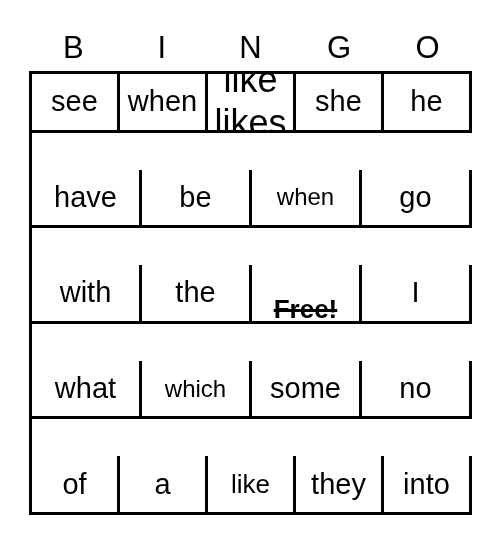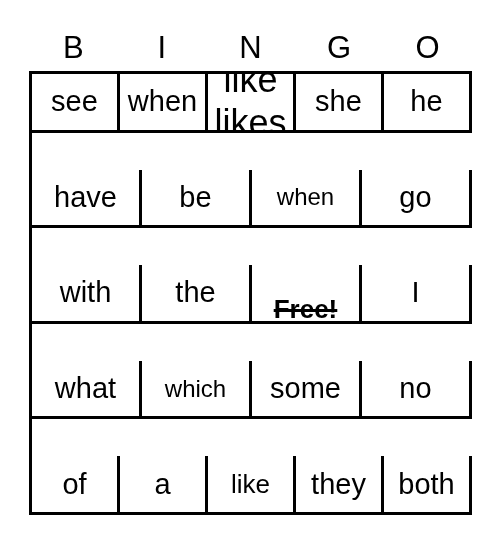--- a/index.html
+++ b/index.html
@@ -177,18 +177,18 @@
         <div class="cell">
           <span class="cell-text">a</span>
         </div>
         <div class="cell sz-md">
           <span class="cell-text">like</span>
         </div>
         <div class="cell">
           <span class="cell-text">they</span>
         </div>
         <div class="cell">
-          <span class="cell-text">both</span>
+          <span class="cell-text">into</span>
         </div>
       </div>
     </div>
 
 </div>
 
 </body></html>

